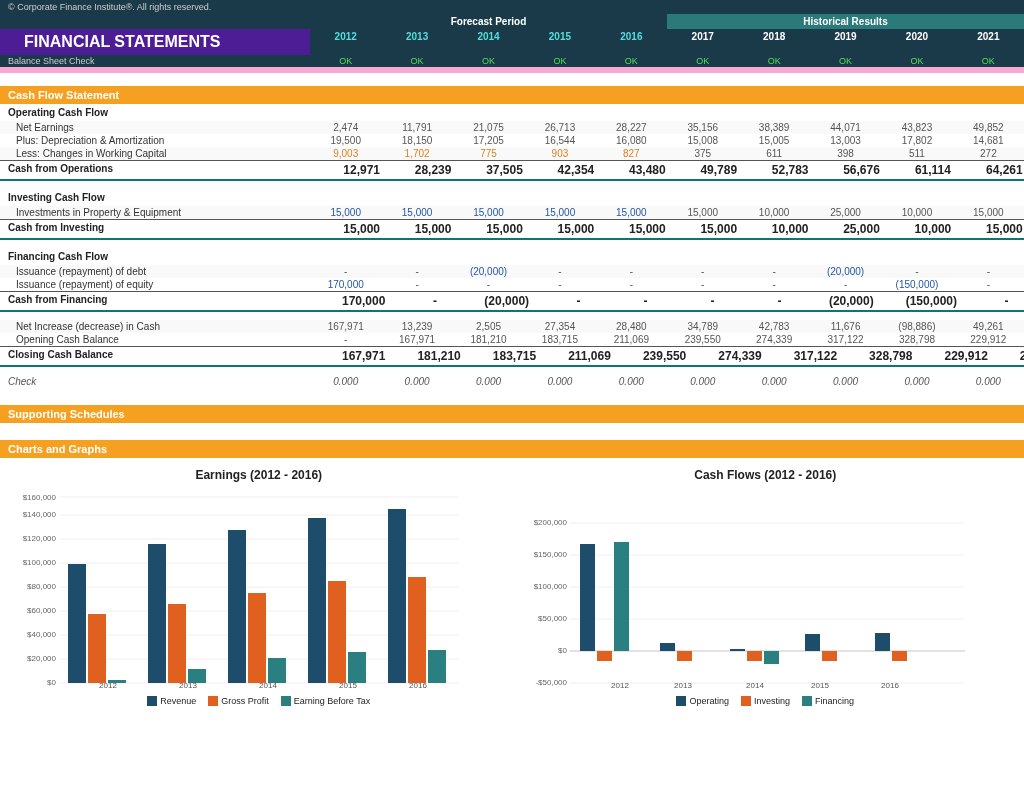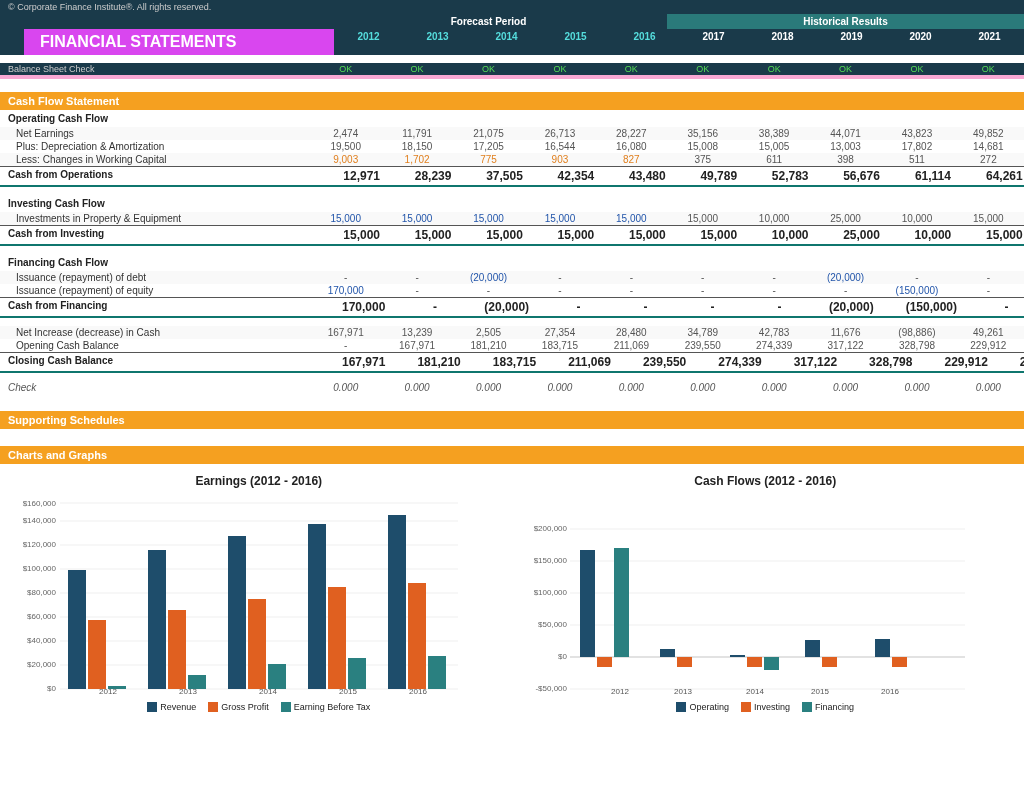--- a/index.html
+++ b/index.html
@@ -6,21 +6,21 @@
     body { font-family: Arial, sans-serif; font-size: 11px; background: #fff; color: #222; width: 1024px; }
     
     .top-bar { background: #1a3a4a; color: #ccc; font-size: 9px; padding: 2px 8px; }
     
     .years-header { display: flex; background: #1a3a4a; }
     .years-header .label-col { width: 310px; min-width: 310px; }
     .years-header .year-cell { flex: 1; text-align: center; padding: 2px 0; font-size: 10px; font-weight: bold; }
     .hist-year { color: #5dd; }
     .fore-year { color: #fff; }
     
-    .check-row { display: flex; background: #1a3a4a; border-bottom: 4px solid #f9a8d4; margin-top: 8px; }
+    .check-row { display: flex; background: #1a3a4a; border-bottom: 6px solid #f9a8d4; }
     .check-row .label-col { width: 310px; min-width: 310px; color: #ccc; font-size: 9px; padding: 1px 8px; }
     .check-row .val-cell { flex: 1; text-align: center; color: #5d5; font-size: 9px; padding: 1px 0; }
     
     .section-header { background: #f5a020; color: #fff; font-weight: bold; font-size: 11px; padding: 3px 8px; margin-top: 13px; }
     
     .sub-section-header { display: flex; padding: 3px 0; background: #fff; }
     .sub-section-header .label-col { width: 310px; min-width: 310px; padding-left: 8px; font-weight: bold; font-size: 10px; color: #222; }
     
     .data-row { display: flex; padding: 1px 0; }
     .data-row:nth-child(odd) { background: #f9f9f9; }
@@ -60,21 +60,21 @@
 
 <div class="group-header-row">
   <div class="group-header-row" style="width:100%; display:flex;">
     <div style="width:310px; min-width:310px; background:#1a3a4a;"></div>
     <div style="flex:5; background:#1a3a4a; text-align:center; color:#fff; font-weight:bold; font-size:10px; padding:2px 0;">Forecast Period</div>
     <div style="flex:5; background:#2a7a7a; text-align:center; color:#fff; font-weight:bold; font-size:10px; padding:2px 0;">Historical Results</div>
   </div>
 </div>
 
 <div class="years-header">
-  <div class="label-col" style="background:#d946ef; padding:4px 16px;margin-left:24px;">
+  <div class="label-col" style="background:#4c1d95; padding:4px 24px;">
     <span style="color:#fff; font-size:16px; font-weight:bold;">FINANCIAL STATEMENTS</span>
   </div>
   <div class="year-cell hist-year">2012</div>
   <div class="year-cell hist-year">2013</div>
   <div class="year-cell hist-year">2014</div>
   <div class="year-cell hist-year">2015</div>
   <div class="year-cell hist-year">2016</div>
   <div class="year-cell fore-year">2017</div>
   <div class="year-cell fore-year">2018</div>
   <div class="year-cell fore-year">2019</div>

